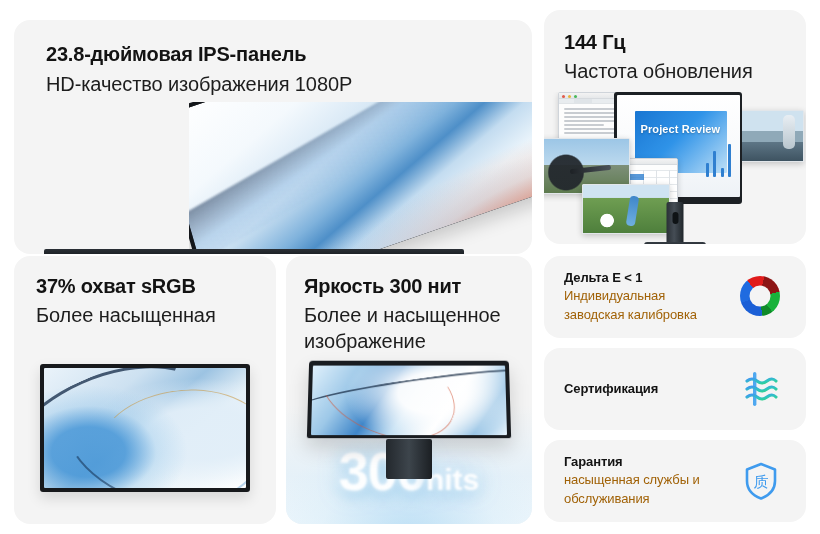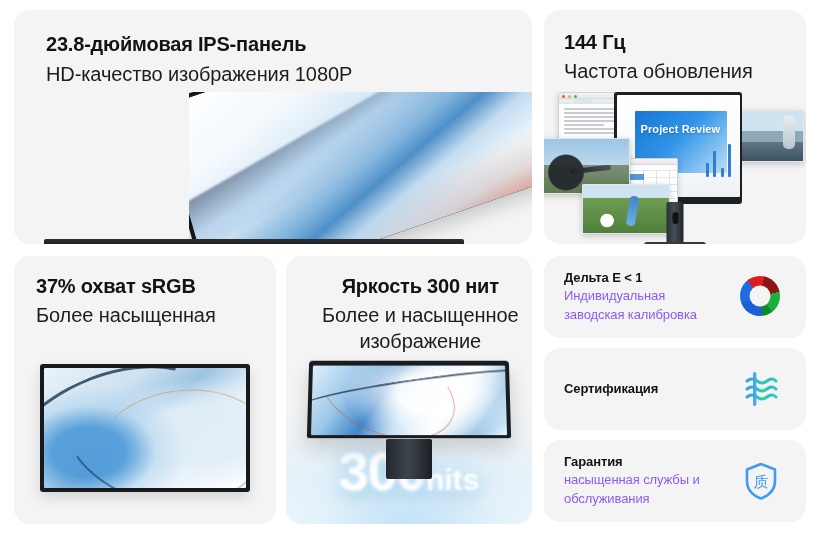--- a/index.html
+++ b/index.html
@@ -31,21 +31,21 @@
   }
   .sub {
     font-size: 20px;
     font-weight: normal;
     color: #1d1d1d;
     letter-spacing: -0.1px;
     line-height: 1.3;
   }
 
   
-  #card-ips { left: 14px; top: 10px; width: 518px; height: 234px; }
+  #card-ips { left: 14px; top: 20px; width: 518px; height: 234px; }
   #card-ips .txt { position: absolute; left: 32px; top: 22px; }
   #card-ips .ttl { margin-bottom: 5px; }
 
   
   .tilt-wrap {
     position: absolute; left: 175px; top: 82px; width: 360px; height: 160px;
     overflow: hidden;
   }
   .tilt-mon {
     position: absolute; left: 20px; top: 6px; width: 400px; height: 200px;
@@ -224,21 +224,21 @@
          transform: rotate(-24deg); }
   .sw2 { left: 8%; top: -18%; width: 104%; height: 132%; border-width: 2px;
          border-bottom-color: rgba(25,55,90,0.6); border-right-color: rgba(120,175,220,0.5);
          transform: rotate(14deg); }
   .sw3 { left: 26%; top: 18%; width: 86%; height: 96%; border-width: 1.5px;
          border-top-color: rgba(200,150,60,0.55); border-right-color: rgba(230,110,70,0.35);
          transform: rotate(-6deg); }
 
   
   #card-bright { left: 286px; top: 256px; width: 246px; height: 268px; }
-  #card-bright .txt { position: absolute; left: 36px; top: 18px; text-align: center; }
+  #card-bright .txt { position: absolute; left: 18px; top: 18px; }
   #card-bright .ttl { margin-bottom: 4px; }
   .glow-bg {
     position: absolute; left: 0; right: 0; bottom: 0; height: 120px;
     background:
       radial-gradient(ellipse 80% 120% at 50% 110%, rgba(150,205,240,0.55) 0%, rgba(205,232,247,0.3) 45%, rgba(255,255,255,0) 72%),
       linear-gradient(180deg, rgba(244,244,244,0) 0%, rgba(225,240,250,0.75) 60%, rgba(236,246,252,0.95) 100%);
   }
   .nits {
     position: absolute; left: 0; right: 0; bottom: 22px; text-align: center;
     font-size: 54px; font-weight: bold; letter-spacing: -1px;
@@ -285,21 +285,21 @@
     background: linear-gradient(90deg,#23282d,#3d454c 50%,#1b1f23);
   }
 
   
   .mini { left: 544px; width: 262px; height: 82px; }
   #card-delta { top: 256px; }
   #card-tuv   { top: 348px; }
   #card-warr  { top: 440px; }
   .mini .mtxt { position: absolute; left: 20px; top: 50%; transform: translateY(-50%); max-width: 165px; }
   .mini .m-ttl { font-size: 13px; font-weight: bold; color: #131313; line-height: 1.42; letter-spacing: -0.1px; }
-  .mini .m-sub { font-size: 13px; font-weight: normal; color: #8b5cf6; line-height: 1.42; letter-spacing: -0.1px; }
+  .mini .m-sub { font-size: 13px; font-weight: normal; color: #a16207; line-height: 1.42; letter-spacing: -0.1px; }
   .mini .m-ico { position: absolute; right: 24px; top: 50%; transform: translateY(-50%); width: 42px; height: 42px; }
 
   .wheel {
     width: 40px; height: 40px; border-radius: 50%;
     background: conic-gradient(from 320deg, #e01b1b 0deg 52deg, #8c1414 52deg 118deg, #18b23a 118deg 182deg, #0f8a2a 182deg 214deg, #1b5fd6 214deg 290deg, #1f6be0 290deg 320deg);
     position: relative;
   }
   .wheel::after {
     content:""; position:absolute; left:50%; top:50%; transform:translate(-50%,-50%);
     width: 21px; height: 21px; border-radius: 50%; background: #f4f4f4;

